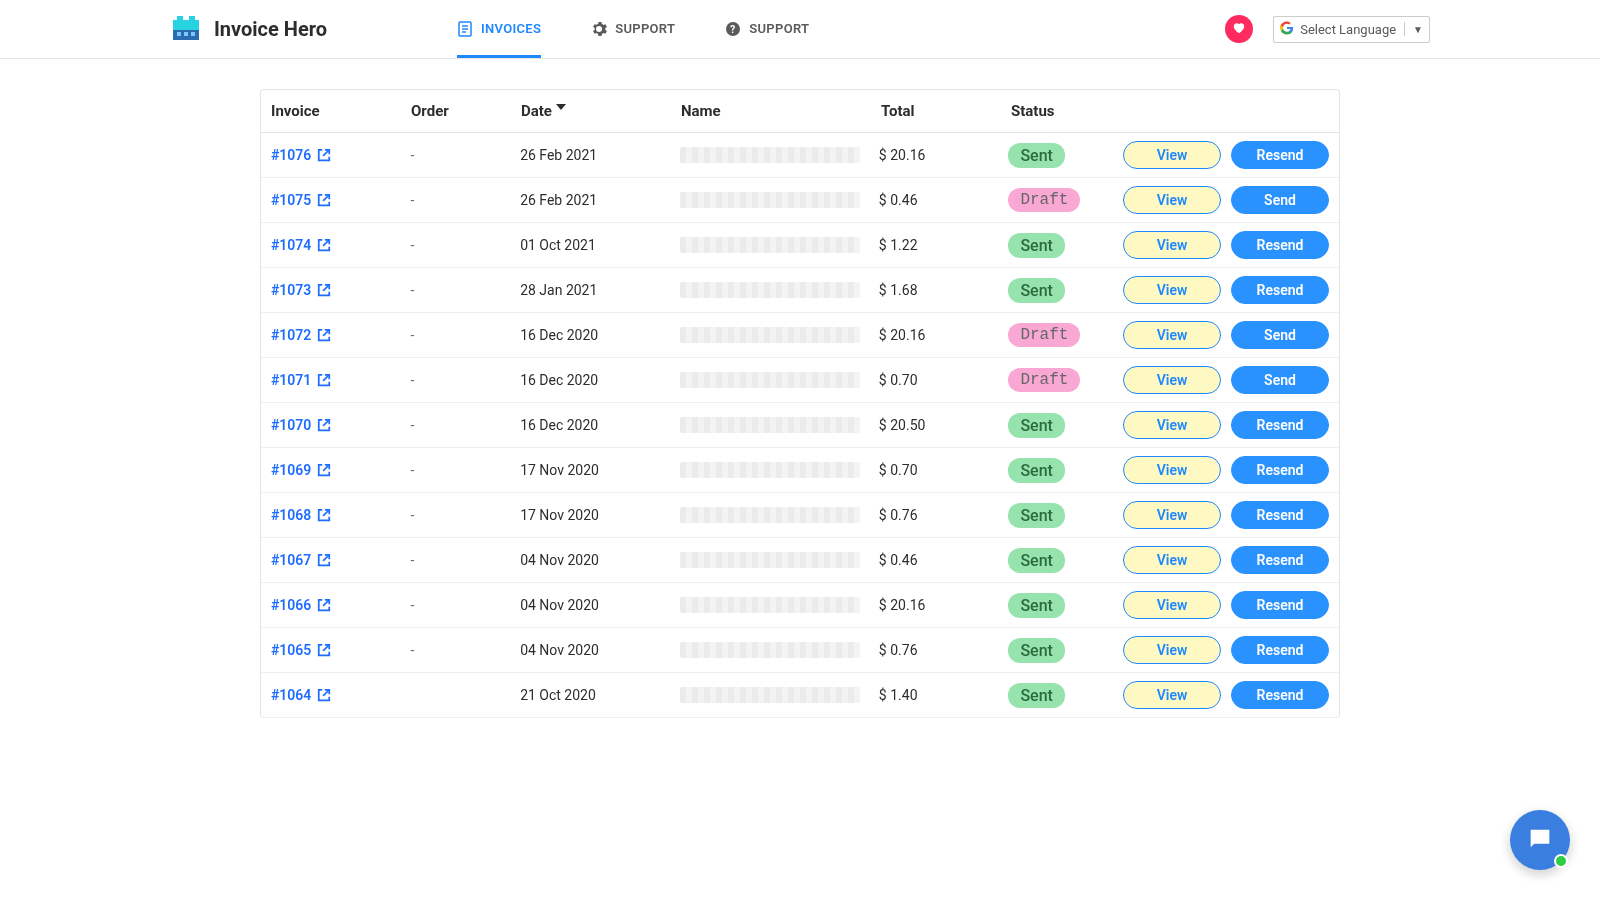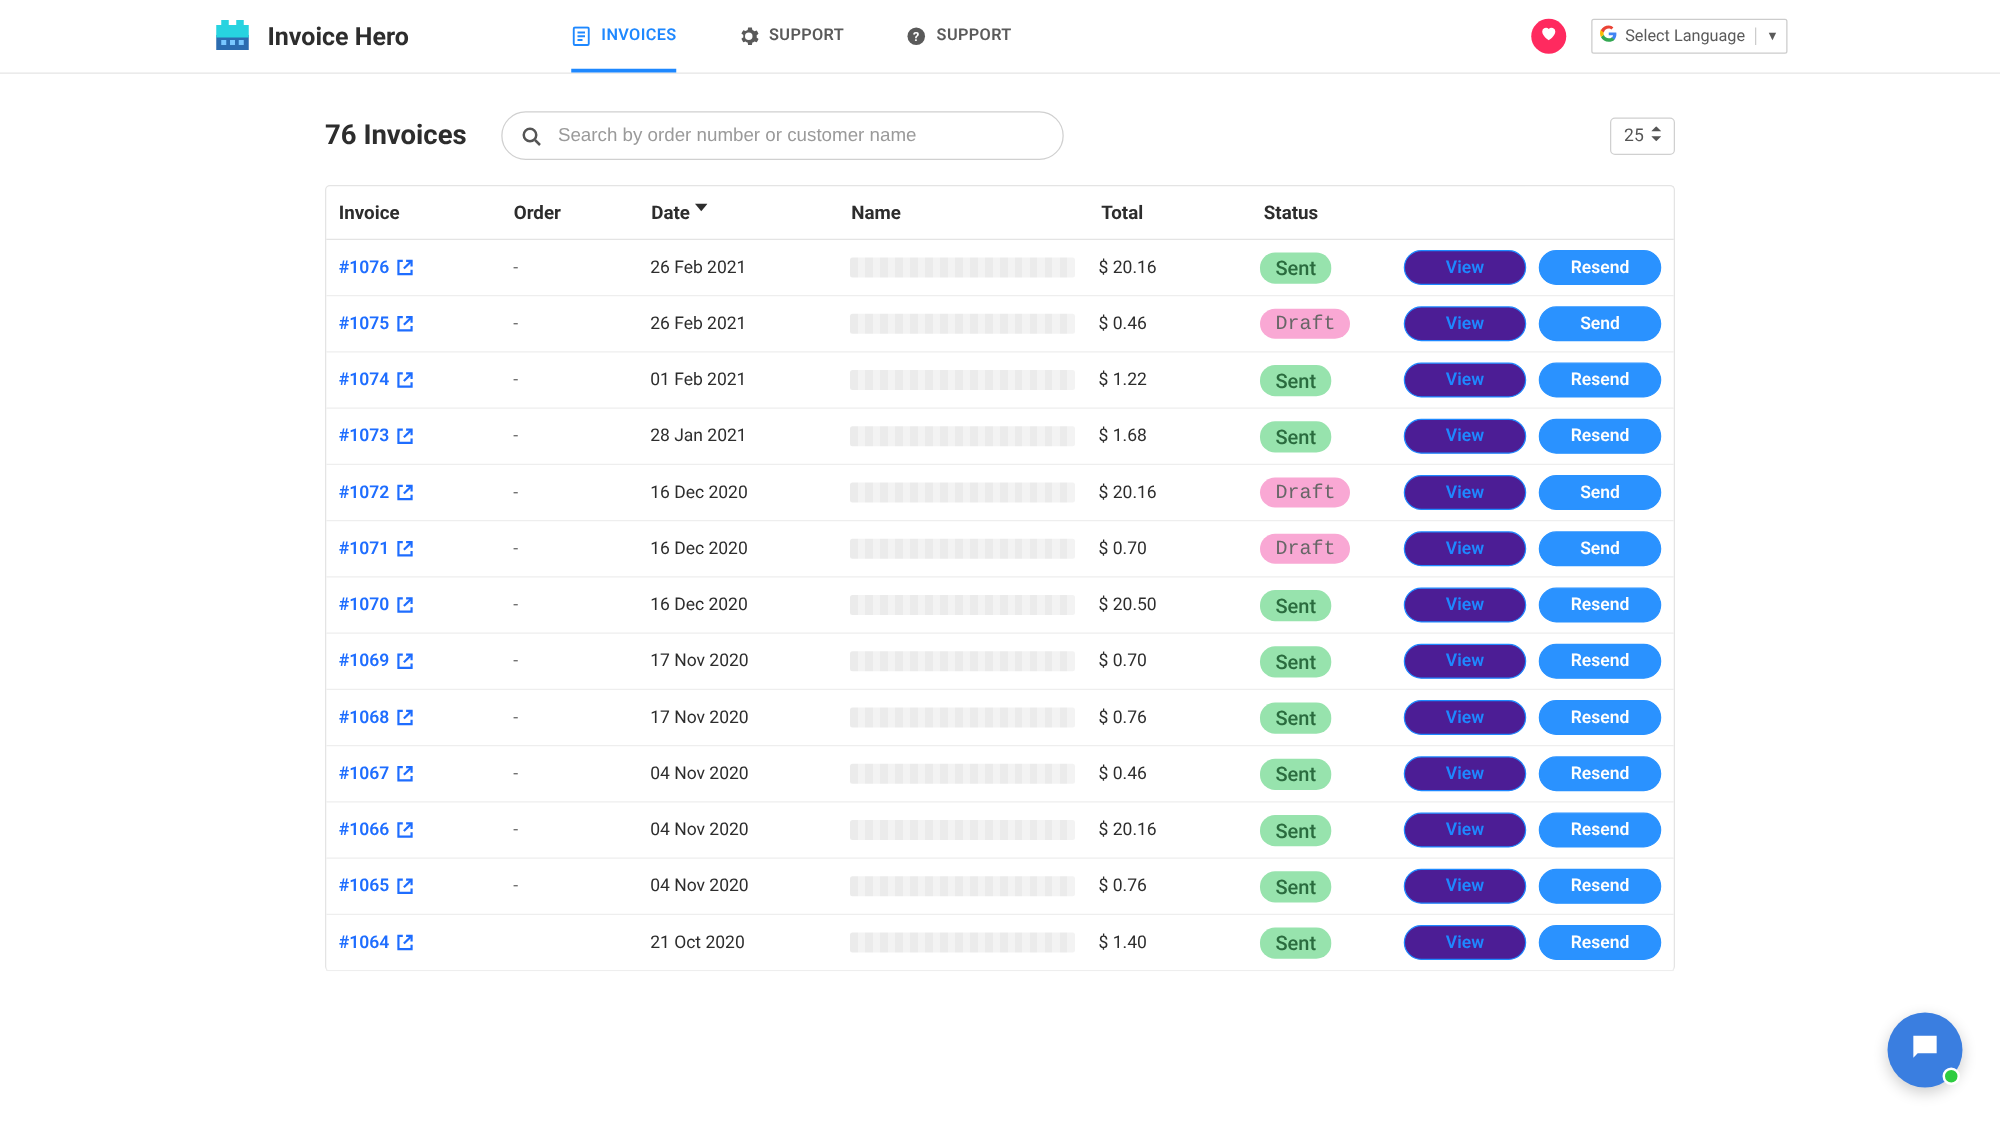--- a/index.html
+++ b/index.html
@@ -218,21 +218,21 @@
 .btn {
   padding: 5px 0;
   width: 98px;
   text-align: center;
   border-radius: 16px;
   font-size: 14px;
   font-weight: 600;
   cursor: pointer;
   border: 1.5px solid #1e88ff;
 }
-.btn-outline { background: #4c1d95; color: #1e88ff; }
+.btn-outline { background: #fef9c3; color: #1e88ff; }
 .btn-solid { background: #2a92ff; color: #fff; border-color: #2a92ff; }
 .chat-bubble {
   position: fixed;
   bottom: 30px;
   right: 30px;
   width: 60px;
   height: 60px;
   border-radius: 50%;
   background: #3a7ee0;
   display: flex;
@@ -320,41 +320,20 @@
         </span>
         <span>Select Language</span>
         <span class="lang-divider"></span>
         <span style="font-size:10px;">▼</span>
       </div>
     </div>
   </div>
 </div>
 
 <div class="container">
-  <div class="list-header">
-    <div class="page-title">76 Invoices</div>
-    <div class="search-wrap">
-      <span class="search-icon-wrap">
-        <svg width="16" height="16" viewBox="0 0 16 16" fill="none" stroke="#555" stroke-width="2">
-            <circle cx="7" cy="7" r="5"></circle>
-            <line x1="11" y1="11" x2="15" y2="15"></line>
-          </svg>
-      </span>
-      <input class="search-input" type="text" placeholder="Search by order number or customer name" style="">
-    </div>
-    <div class="page-size">
-      <span>25</span>
-      <span>
-        <svg width="8" height="12" viewBox="0 0 8 12" fill="#555">
-            <polygon points="4,0 8,4 0,4"></polygon>
-            <polygon points="4,12 8,8 0,8"></polygon>
-          </svg>
-      </span>
-    </div>
-  </div>
 
   <div class="table">
     <div class="thead">
       <div class="col-invoice">Invoice</div>
       <div class="col-order" style="color:#2d2d2d;">Order</div>
       <div class="col-date">
         <span>Date</span>
         <span class="sort-caret">
           <svg width="10" height="10" viewBox="0 0 10 10" fill="#2d2d2d">
               <polygon points="0,2 10,2 5,8"></polygon>
@@ -418,21 +397,21 @@
               <span>#1074</span>
               <span class="ext-icon">
                 <svg width="14" height="14" viewBox="0 0 16 16" fill="none" stroke="#1e6dff" stroke-width="2">
                   <path d="M6 2H2v12h12v-4"></path>
                   <path d="M9 2h5v5"></path>
                   <line x1="14" y1="2" x2="7" y2="9"></line>
                 </svg>
               </span>
             </span></div>
           <div class="col-order">-</div>
-          <div class="col-date">01 Feb 2021</div>
+          <div class="col-date">01 Oct 2021</div>
           <div class="col-name">
             <div class="name-placeholder"></div>
           </div>
           <div class="col-total">$ 1.22</div>
           <div class="col-status"><span class="status-badge status-sent">Sent</span></div>
           <div class="col-actions">
             <div class="btn btn-outline">View</div>
             <div class="btn btn-solid">Resend</div>
           </div>
         </div>

